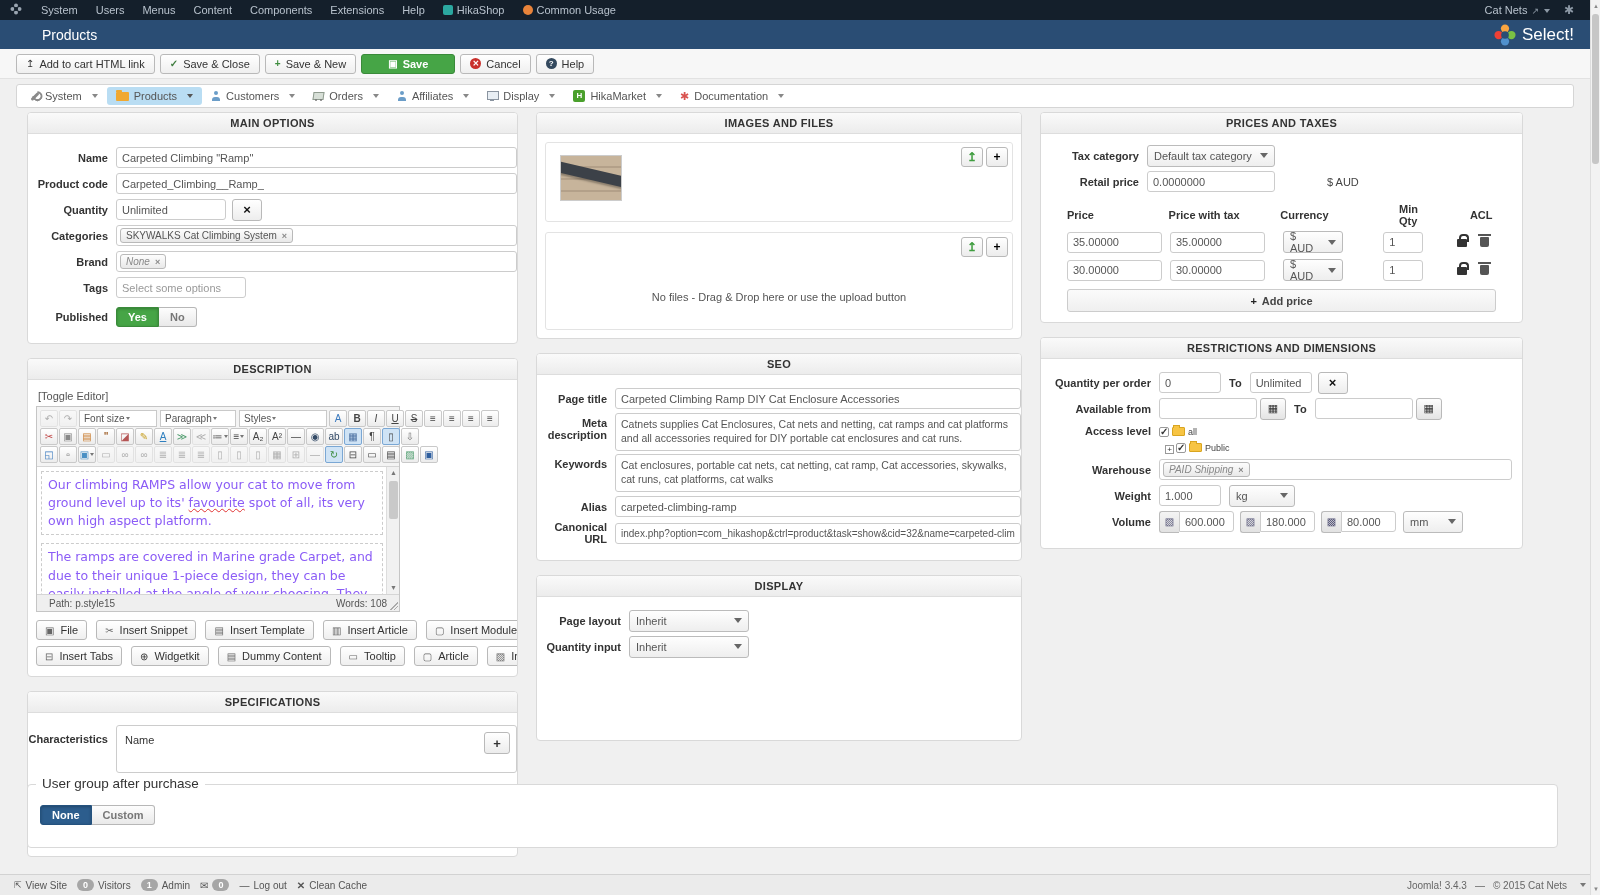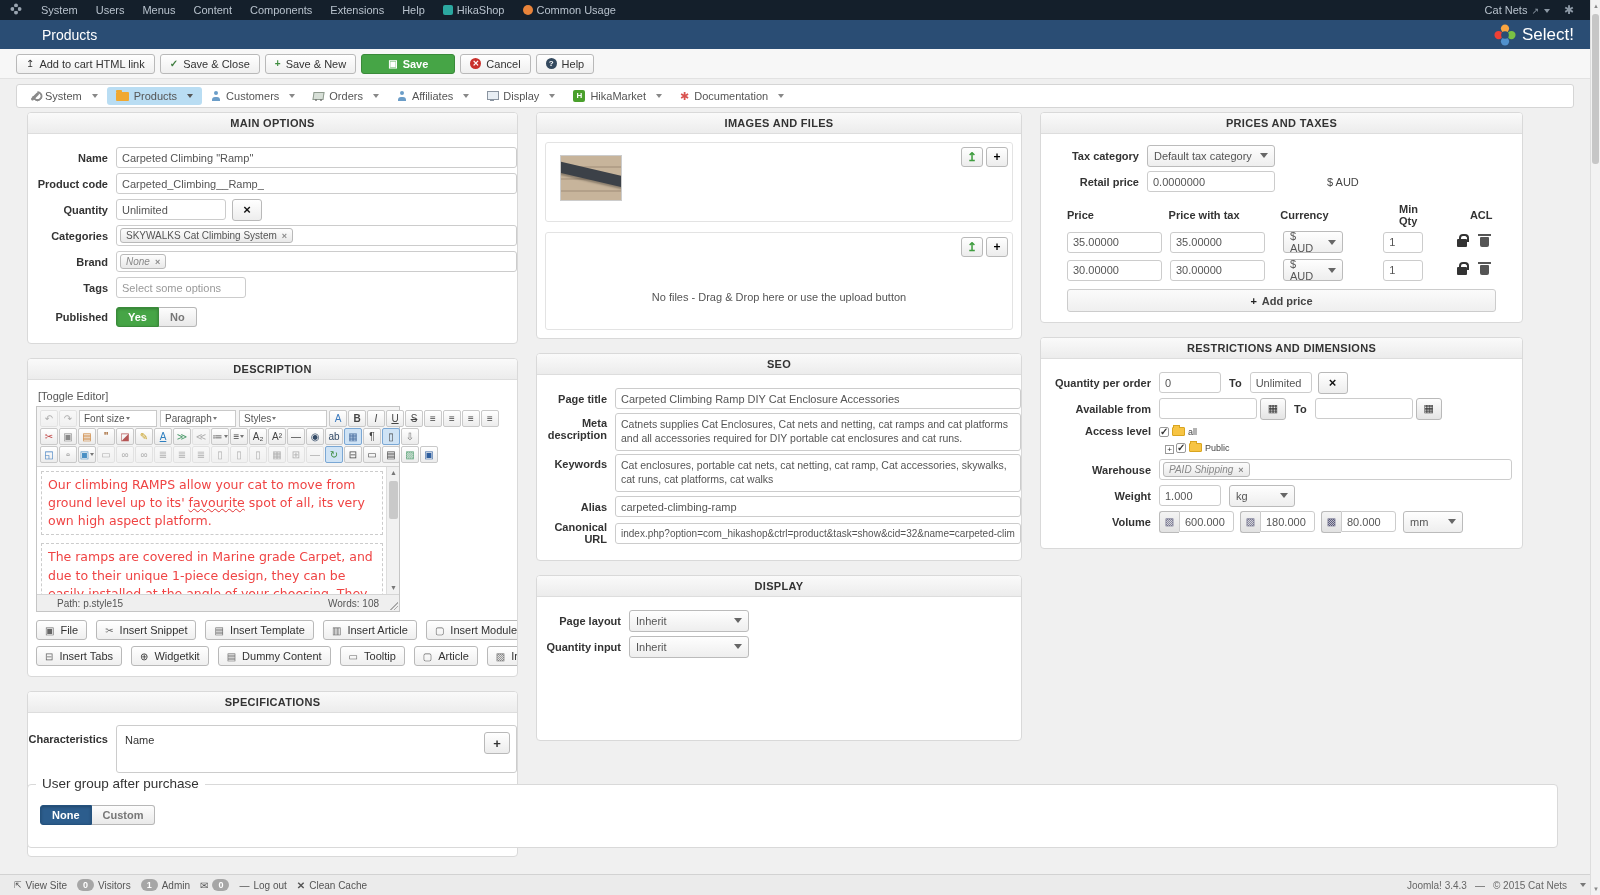--- a/index.html
+++ b/index.html
@@ -109,26 +109,26 @@
   .editor { width:364px; border:1px solid #c5c5c5; background:#f4f4f4; }
   .etools { padding:2px 3px; border-bottom:1px solid #d5d5d5; }
   .erow { display:flex; align-items:center; gap:1px; margin:1px 0; flex-wrap:nowrap; }
   .ebtn { width:18px; height:17px; display:inline-flex; align-items:center; justify-content:center; border:1px solid #c9c9c9; border-radius:2px; background:linear-gradient(#fff,#ececec); font-size:10px; color:#444; cursor:pointer; flex:none; }
   .ebtn .g { line-height:1; }
   .ebtn.dis { opacity:.4; }
   .ebtn.sel { border-color:#7aa7d4; background:#cfe3f5; }
   .mini-caret { width:0; height:0; border-left:2.5px solid transparent; border-right:2.5px solid transparent; border-top:3px solid #777; margin-left:1px; }
   .esel { display:inline-flex; align-items:center; justify-content:flex-start; height:17px; border:1px solid #c9c9c9; background:#fff; font-size:10px; color:#555; padding:0 4px; margin:0 1px; cursor:pointer; flex:none; }
   .econtent { background:#fff; height:127px; overflow:hidden; position:relative; padding:4px 16px 4px 4px; }
-  .epara { border:1px dashed #ccc; padding:4px 6px; margin-bottom:8px; font-size:12.5px; color:#ef4444; line-height:1.45; font-family:"DejaVu Sans",sans-serif; }
+  .epara { border:1px dashed #ccc; padding:4px 6px; margin-bottom:8px; font-size:12.5px; color:#8b5cf6; line-height:1.45; font-family:"DejaVu Sans",sans-serif; }
   .misspell { text-decoration:underline wavy #e03333 1px; }
   .escroll { position:absolute; top:0; right:0; width:13px; height:100%; background:#f1f1f1; border-left:1px solid #ddd; }
   .escroll .tmb { position:absolute; top:14px; left:2px; width:9px; height:38px; background:#c9c9c9; border-radius:2px; }
   .escroll .ar { position:absolute; left:0; width:13px; height:12px; font-size:7px; color:#777; text-align:center; line-height:12px; }
-  .estatus { height:17px; background:#efefef; border-top:1px solid #d5d5d5; display:flex; align-items:center; justify-content:space-between; font-size:10px; color:#555; padding:0 20px; position:relative; }
+  .estatus { height:17px; background:#efefef; border-top:1px solid #d5d5d5; display:flex; align-items:center; justify-content:space-between; font-size:10px; color:#555; padding:0 12px; position:relative; }
   .grip { position:absolute; right:1px; bottom:1px; width:8px; height:8px; background:linear-gradient(135deg,transparent 50%,#aaa 50%,#aaa 60%,transparent 60%,transparent 70%,#aaa 70%,#aaa 80%,transparent 80%); }
   .insrow { display:flex; gap:9px; margin-top:8px; flex-wrap:nowrap; }
   .insrow .btn { padding:3px 8px; gap:6px; }
   .insrow .gi { font-size:10px; color:#666; }
 
   
   .seo-lbl { width:78px; }
   .ta { border:1px solid #ccc; border-radius:3px; font-size:10.5px; color:#555; padding:3px 5px; font-family:"Liberation Sans",sans-serif; resize:none; width:100%; height:38px; line-height:1.35; }
   .small-inp { font-size:10px; }
 

